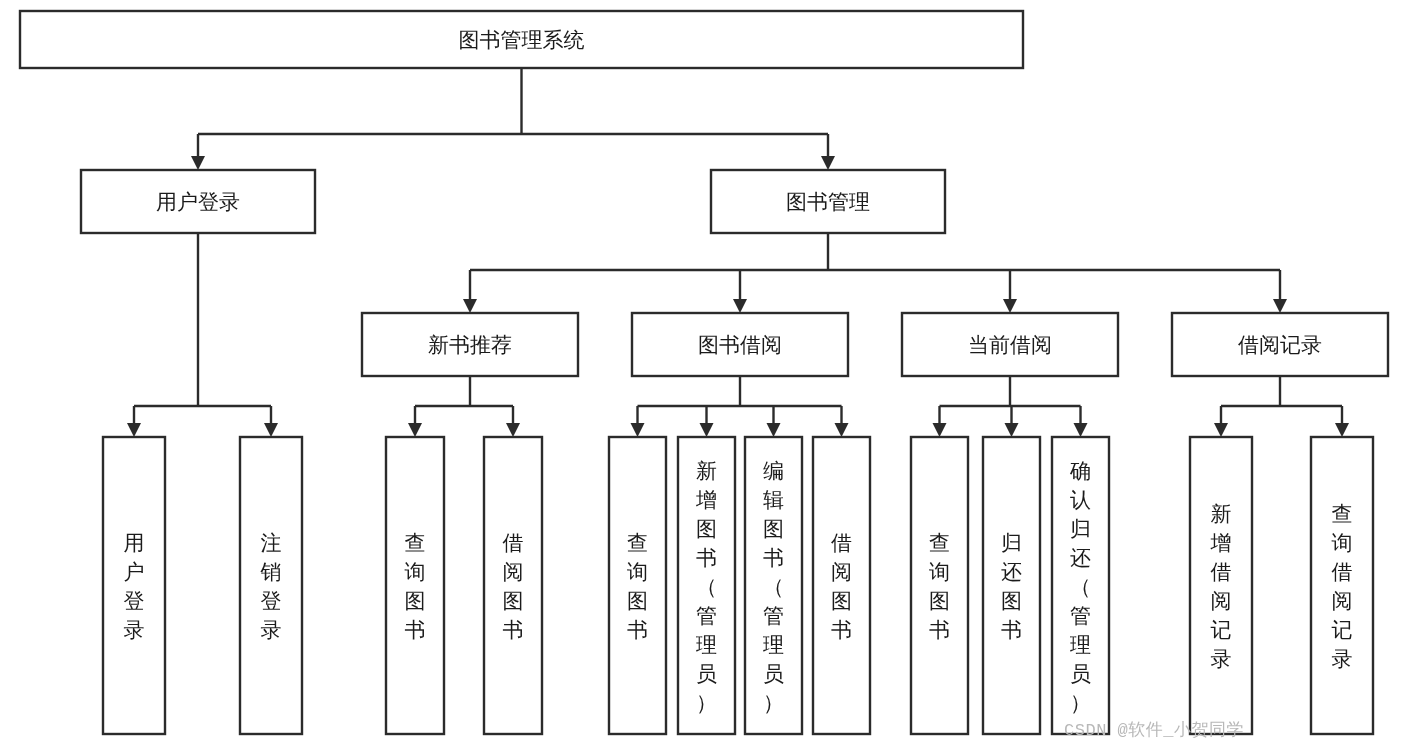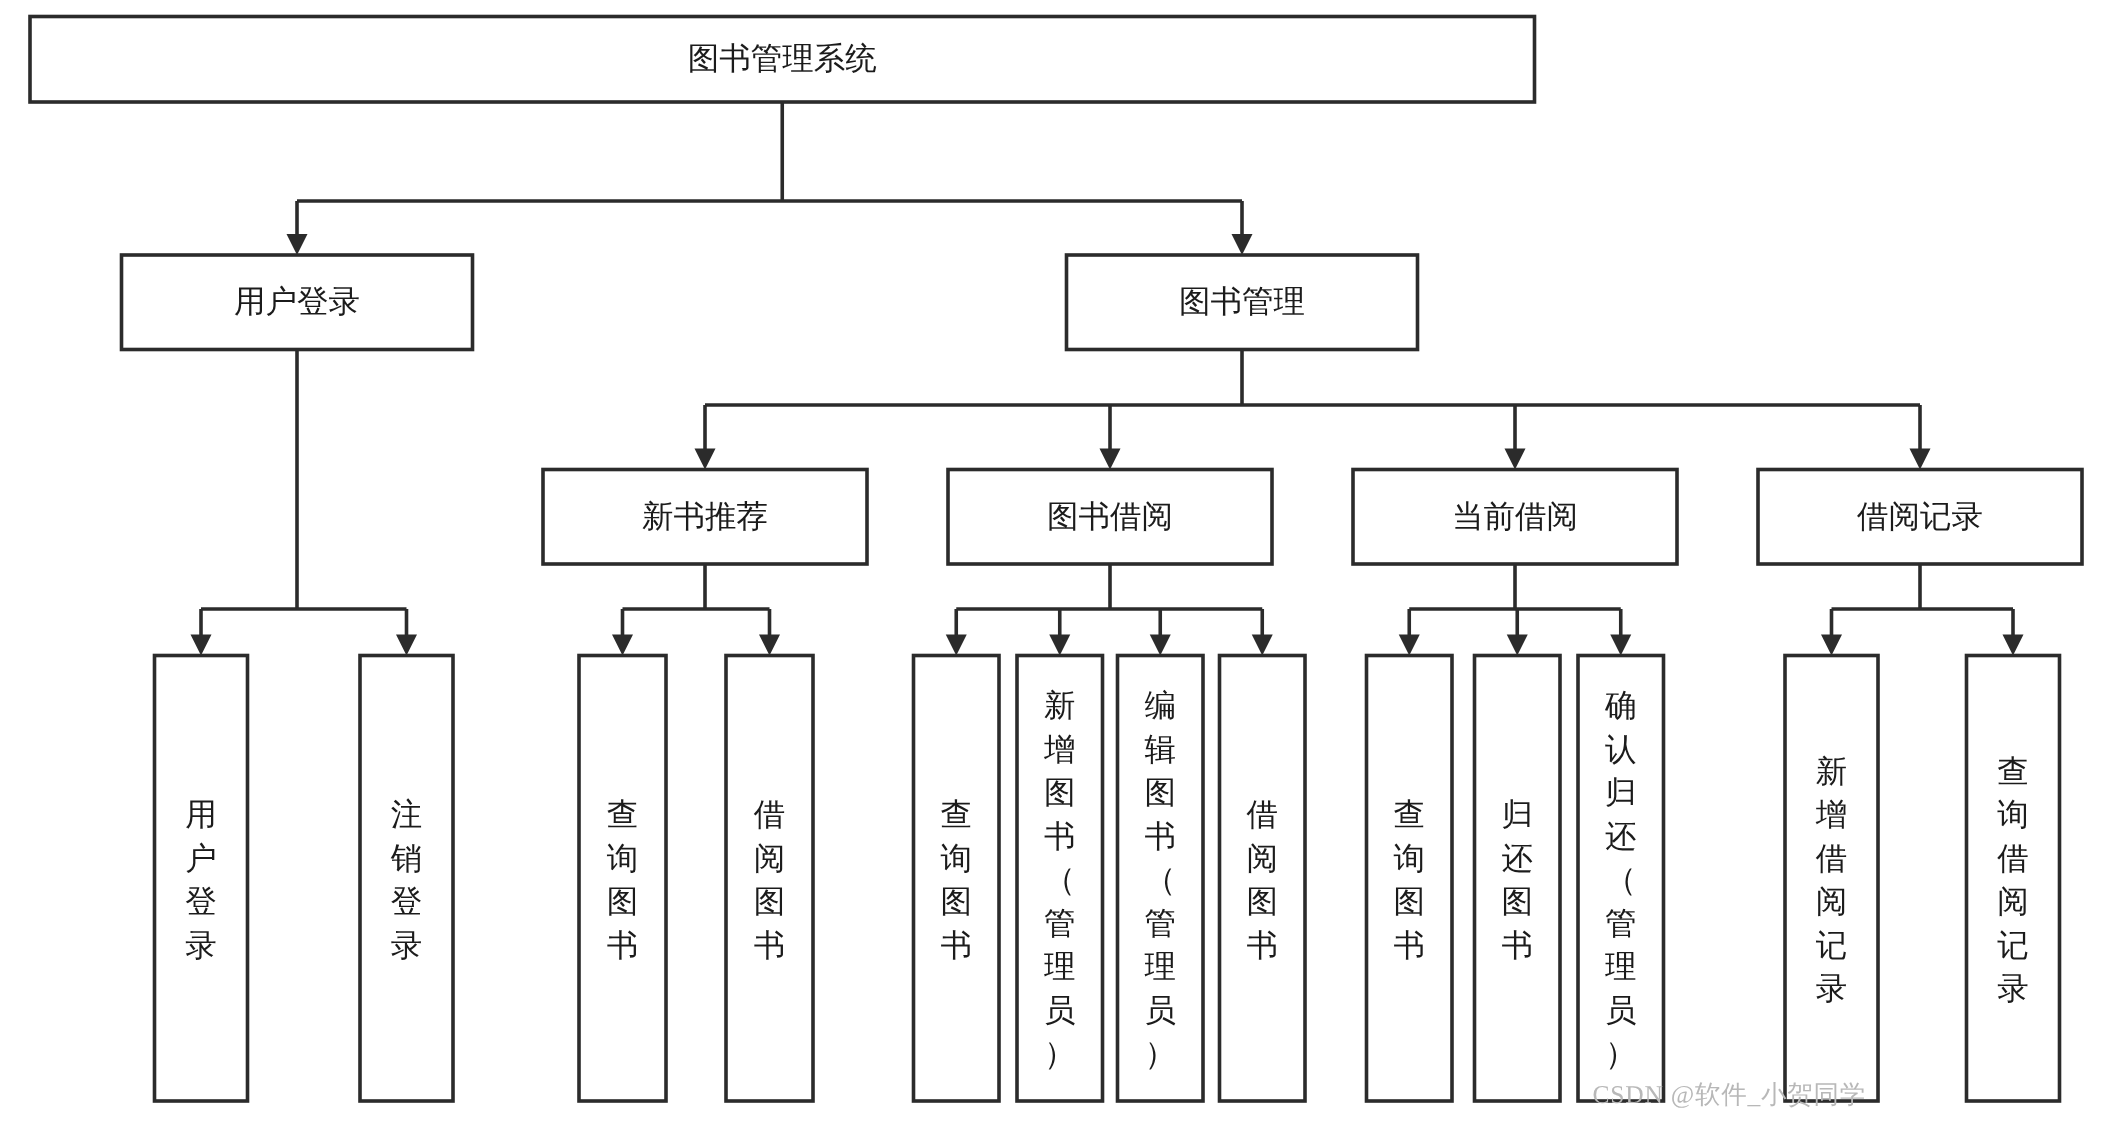--- a/index.html
+++ b/index.html
@@ -53,21 +53,21 @@
   .node-label-vertical {
     fill: #1b1b1b;
     font-family: "DejaVu Sans", "Liberation Sans", sans-serif;
     font-size: 21px;
     text-anchor: middle;
   }
   .watermark-text {
     position: absolute;
     right: 14px;
     bottom: 6px;
-    font-family: Liberation Serif, serif;
+    font-family: Liberation Mono, monospace;
     font-size: 17px;
     color: #b8b8b8;
     letter-spacing: 0.5px;
     white-space: nowrap;
     pointer-events: none;
     margin-left: 19px;
   }
 </style>
 </head>
 <body>

